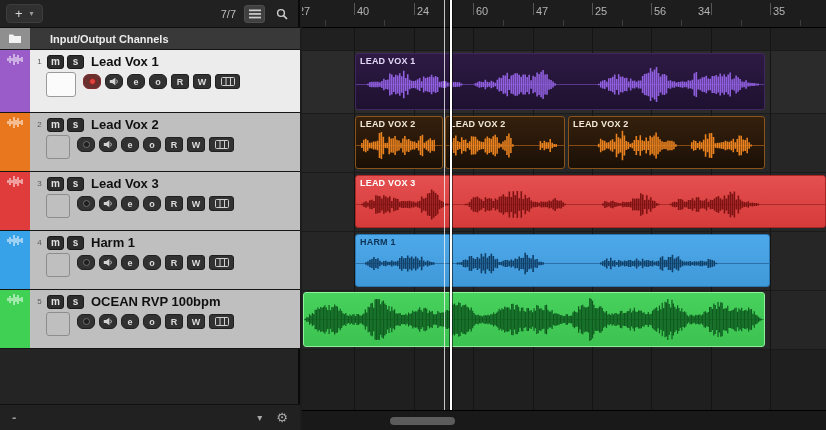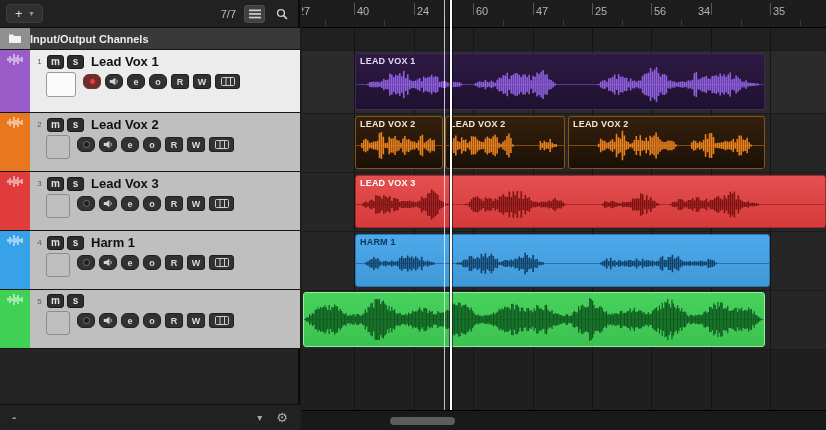--- a/index.html
+++ b/index.html
@@ -10,21 +10,21 @@
   .left-panel{position:absolute;left:0;top:0;width:300px;height:430px;background:#242424;border-right:2px solid #0a0a0a}
   .toolbar{position:absolute;top:0;left:0;right:0;height:28px;background:#212121;display:flex;align-items:center;gap:6px;padding:0 6px;border-bottom:1px solid #0e0e0e}
   .add-track-btn{display:flex;align-items:center;gap:7px;background:#303030;border:1px solid #3d3d3d;border-radius:4px;height:19px;padding:0 8px;color:#d6d6d6;font-size:13px;line-height:1;cursor:pointer}
   .add-track-btn .caret{font-size:8px;color:#9a9a9a}
   .counter{margin-left:auto;color:#bdbdbd;font-size:11px;padding-right:2px}
   .icon-btn{width:21px;height:18px;border-radius:3px;display:flex;align-items:center;justify-content:center}
   .icon-btn.active{background:#404040;border:1px solid #4d4d4d}
 
   .io-row{position:absolute;top:28px;left:0;width:300px;height:22px;display:flex;align-items:stretch;background:#393939;border-bottom:1px solid #141414}
   .io-left{width:30px;background:#8f8f8f;display:flex;align-items:center;justify-content:center}
-  .io-label{color:#ececec;font-size:11px;font-weight:bold;display:flex;align-items:center;padding-left:0}
+  .io-label{color:#ececec;font-size:11px;font-weight:bold;display:flex;align-items:center;padding-left:20px}
 
   .track{position:absolute;left:0;width:300px;display:flex;background:#bfbfbf;border-bottom:1px solid #151515}
   .track.selected{background:#ececec}
   .strip{width:30px;background:var(--c,#888);position:relative;flex:none}
   .strip svg{position:absolute;top:4px;left:50%;transform:translateX(-50%)}
   .track-body{flex:1;padding:4px 4px 0 5px;overflow:hidden}
   .r1{display:flex;align-items:center;gap:3px}
   .tnum{width:9px;font-size:8px;color:#5a5a5a;text-align:center;flex:none}
   .ms-btn{width:17px;height:14px;background:#2d2d2d;border:1px solid #1a1a1a;border-radius:3px;color:#e2e2e2;font-size:10px;font-weight:bold;line-height:12px;text-align:center;cursor:pointer}
   .tname{font-size:13px;font-weight:bold;color:#101010;margin-left:4px;white-space:nowrap}
@@ -286,20 +286,21 @@
       <div class="strip" style="--c: #3fd054;">
         <svg width="16" height="11" viewBox="0 0 16 11">
             <path d="M1 4v3M3 2v7M5 4v3M7 0v11M9 3v5M11 1v9M13 4v3M15 3v5" stroke="rgba(255,255,255,.85)" stroke-width="1.2" fill="none"></path>
           </svg>
       </div>
       <div class="track-body">
         <div class="r1">
           <span class="tnum">5</span>
           <div class="ms-btn">m</div>
           <div class="ms-btn">s</div>
+          <span class="tname">OCEAN RVP 100bpm</span>
         </div>
         <div class="r2">
           <div class="slotbox"></div>
           <div class="btns">
             <div class="cbtn rec">
                 <span class="dot"></span>
               </div>
             <div class="cbtn">
                 <svg width="10" height="9" viewBox="0 0 10 9">
                   <path d="M.8 3h2.3L6.4.8v7.4L3.1 6H.8z" fill="#d2d2d2"></path>

